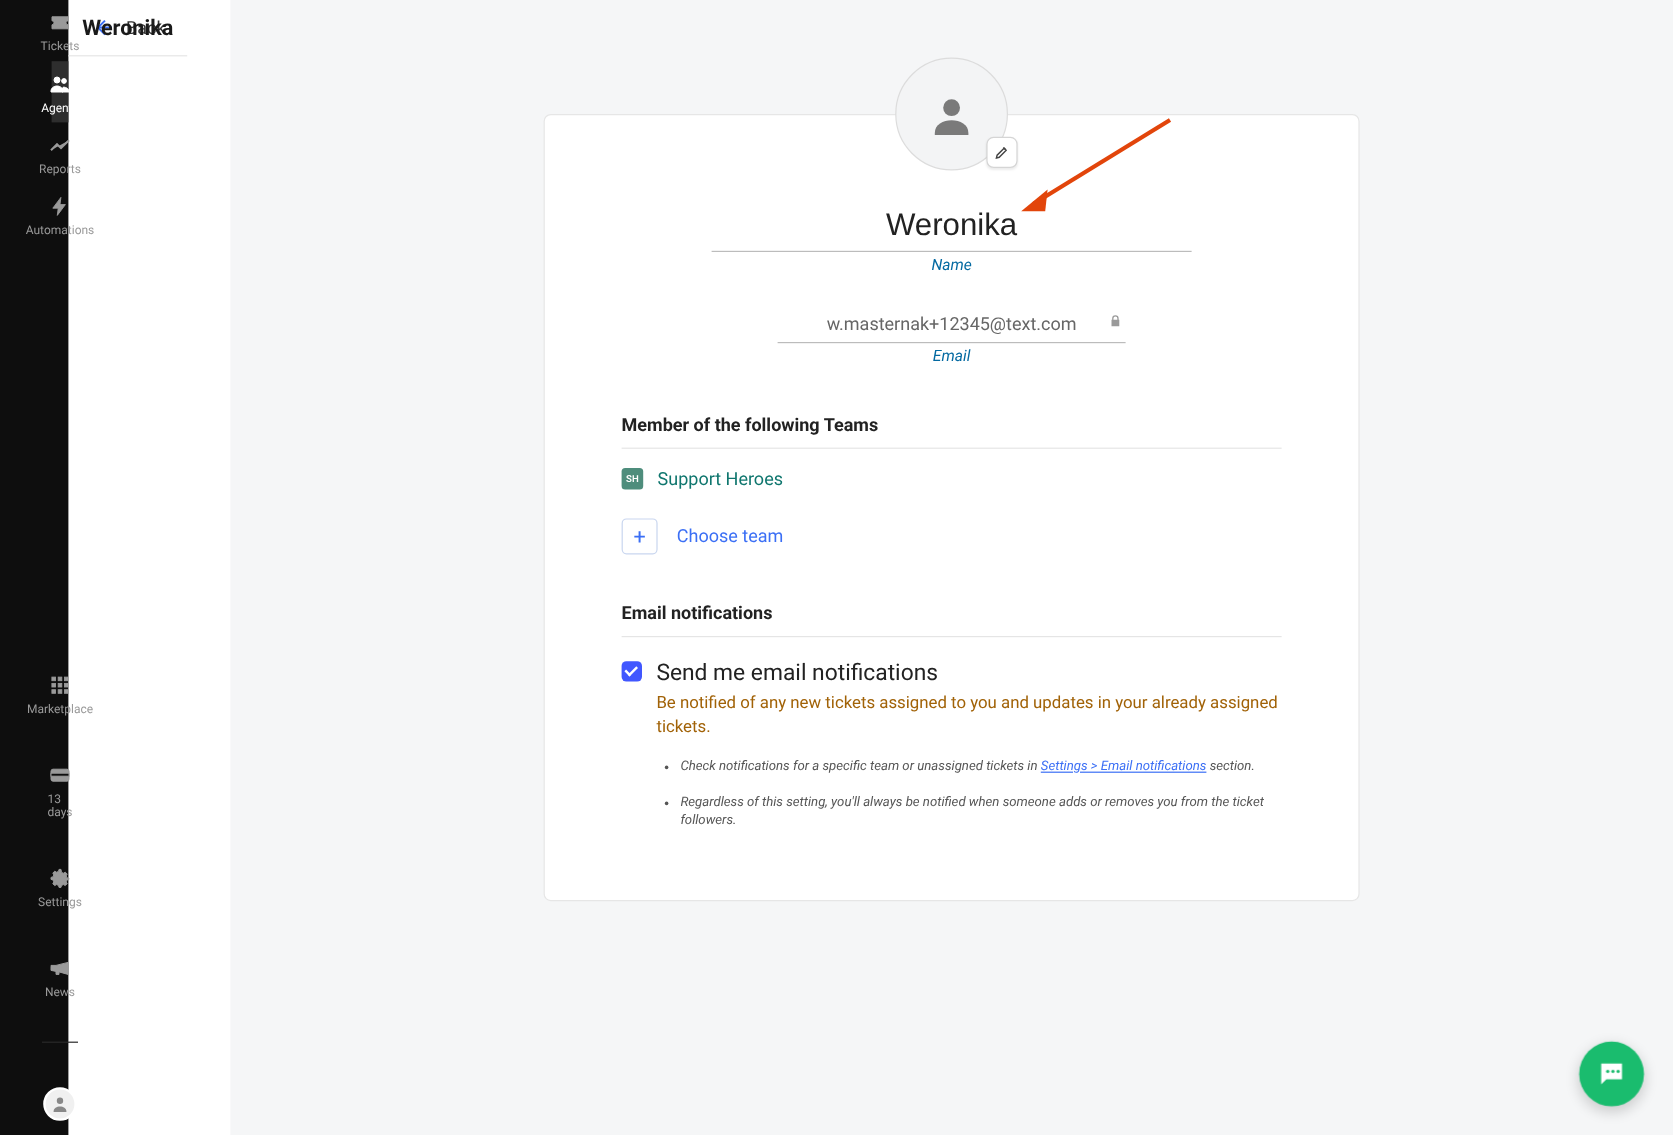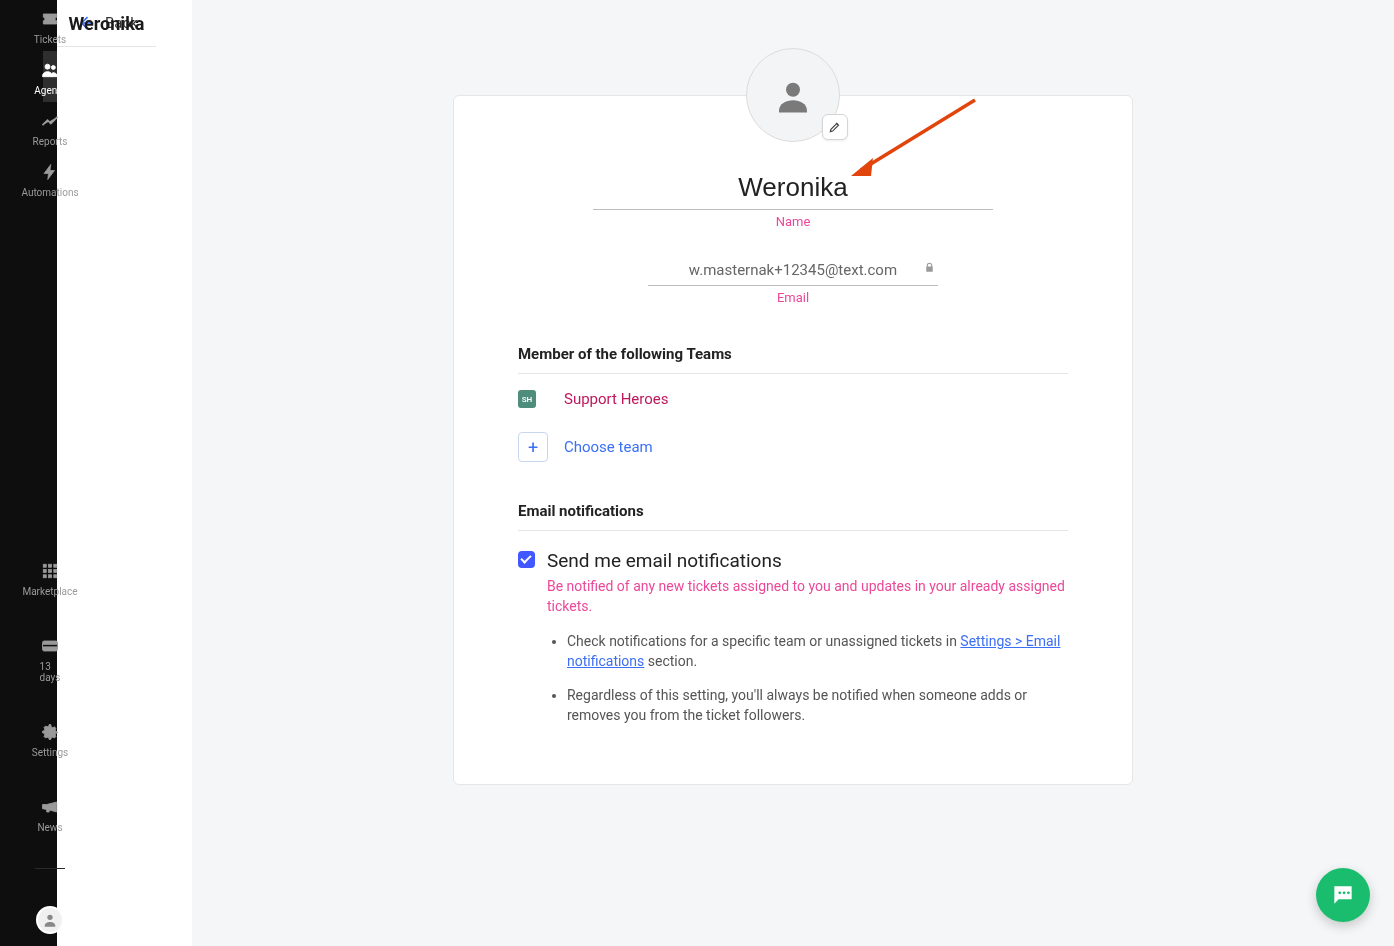--- a/index.html
+++ b/index.html
@@ -128,21 +128,21 @@
 
   .name-input, .email-input-row {
     width: 400px; margin: 0 auto 4px;
   }
   .name-input input {
     width: 100%; border: none; border-bottom: 1px solid #bcbcbc;
     text-align: center; font-size: 26px; font-weight: 500; color: #222;
     padding: 4px 0 6px; outline: none; background: transparent;
   }
   .field-caption {
-    text-align: center; color: #ec4899; font-size: 13px; margin-bottom: 30px;
+    text-align: center; color: #0369a1; font-size: 13px; margin-bottom: 30px; font-style: italic;
   }
 
   .email-input-row {
     width: 290px; position: relative;
     border-bottom: 1px solid #bcbcbc;
     display:flex; align-items:center; justify-content:center;
     padding: 2px 28px 6px;
   }
   .email-input-row .email-text { color:#666; font-size:15px; }
   .lock-icon { position:absolute; right:2px; top: 2px; color:#9a9a9a; }
@@ -159,21 +159,21 @@
 
   .team-row {
     display:flex; align-items:flex-start; gap: 12px;
     padding: 16px 0 10px;
   }
   .team-badge {
     width: 18px; height: 18px; border-radius: 3px;
     background: #4e8d7c; color:#fff;
     font-size: 8px; display:flex; align-items:center; justify-content:center; font-weight:600;
   }
-  .team-name { font-size: 15px; color:#be185d;margin-left:16px; }
+  .team-name { font-size: 15px; color:#0f766e; }
 
   .choose-team-row {
     display:flex; align-items:center; gap: 16px;
     padding-top: 14px;
   }
   .plus-btn {
     width: 30px; height: 30px; border: 1px solid #c9d6ef;
     border-radius: 4px; color: #3b6ff5; font-size: 18px;
     display:flex; align-items:center; justify-content:center;
     cursor:pointer; background:#fff;
@@ -186,22 +186,22 @@
     background: #4157ff; flex-shrink:0; position:relative; cursor:pointer;
     margin-top: 2px;
   }
   .chk::after {
     content:""; position:absolute; left:5px; top:2px;
     width:4px; height:8px; border: solid #fff; border-width: 0 2px 2px 0;
     transform: rotate(45deg);
   }
   .notif-body { flex:1; }
   .notif-title { font-size: 19px; color:#222; margin-bottom:4px; }
-  .notif-desc { font-size: 14px; color:#ec4899; line-height:1.45; }
-  .notif-bullets { list-style: disc; padding-left: 20px; margin: 14px 0 0; color:#555; font-size:14px; line-height:1.45; }
+  .notif-desc { font-size: 14px; color:#a16207; line-height:1.45; }
+  .notif-bullets { list-style: disc; padding-left: 20px; margin: 14px 0 0; color:#555; font-size:11px; line-height:1.45;font-style:italic; }
   .notif-bullets li { margin-bottom: 14px; }
   .settings-link { color:#3b6ff5; text-decoration: underline; cursor:pointer; }
 
   
   .anno-arrow {
     position: absolute;
     top: 96px; left: calc(50% + 52px);
     pointer-events: none;
   }
 

